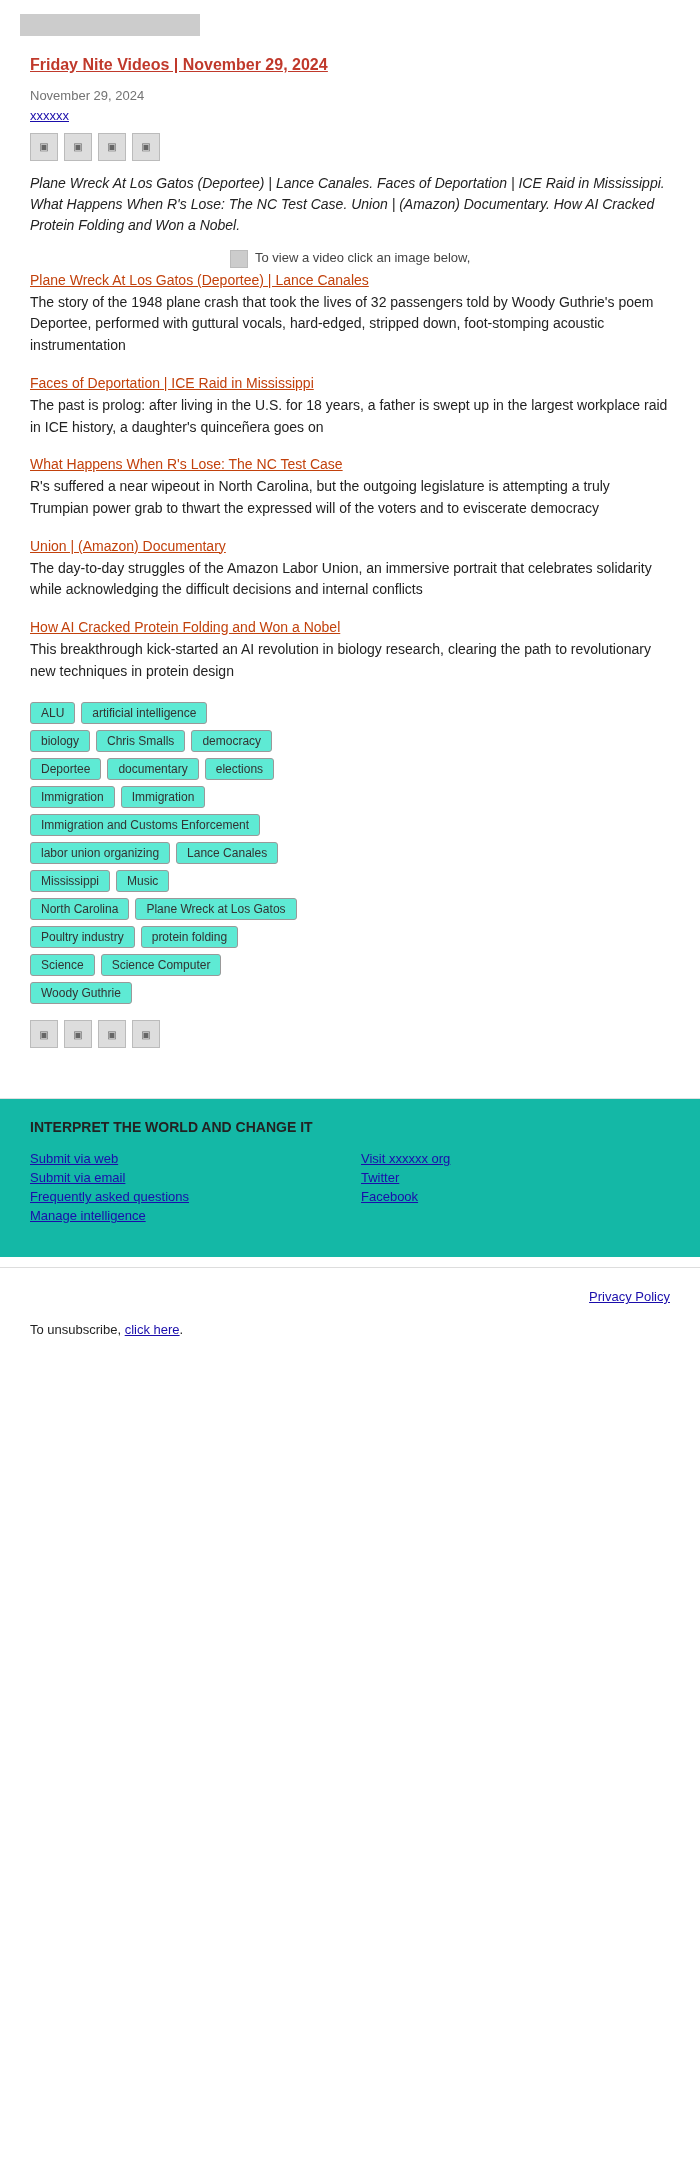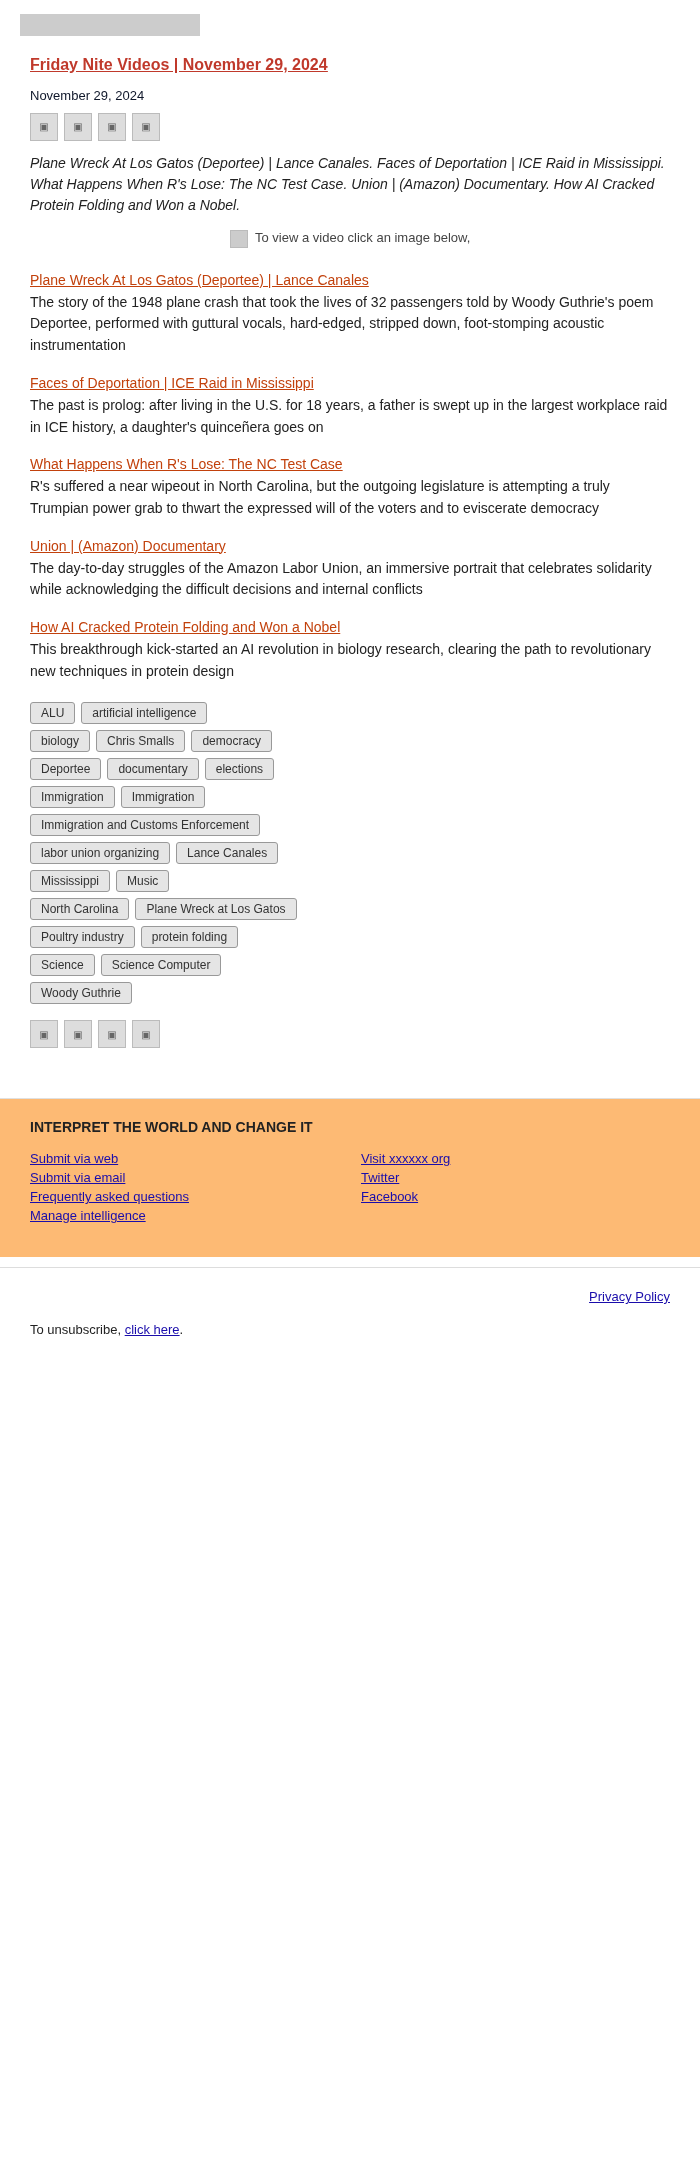--- a/index.html
+++ b/index.html
@@ -31,21 +31,21 @@
       text-decoration: underline;
       line-height: 1.3;
       margin-bottom: 12px;
     }
     .newsletter-title a {
       color: #c0392b;
       text-decoration: underline;
     }
     .date-line {
       font-size: 13px;
-      color: #0f172a;
+      color: #737373;
       margin-bottom: 4px;
     }
     .view-online a {
       color: #1a0dab;
       font-size: 13px;
       text-decoration: underline;
     }
     .social-icons-top {
       display: flex;
       gap: 6px;
@@ -64,21 +64,21 @@
     }
     .intro-text {
       font-style: italic;
       font-size: 14px;
       line-height: 1.5;
       margin-bottom: 14px;
       color: #222;
     }
     .video-click-notice {
       text-align: center;
-      margin-bottom: 24px;
+      margin-bottom: 4px;
       font-size: 13px;
       color: #444;
     }
     .video-click-notice .img-placeholder {
       width: 18px;
       height: 18px;
       background: #ccc;
       border: 1px solid #bbb;
       display: inline-block;
       vertical-align: middle;
@@ -108,30 +108,30 @@
       flex-wrap: wrap;
       gap: 6px;
       margin-bottom: 6px;
     }
     .tag {
       border: 1px solid #999;
       border-radius: 3px;
       padding: 3px 10px;
       font-size: 12px;
       color: #333;
-      background: #e5e5e5;
+      background: #5eead4;
       cursor: pointer;
     }
     .social-icons-bottom {
       display: flex;
       gap: 6px;
       margin: 10px 0 30px 0;
     }
     .footer-section {
-      background: #fdba74;
+      background: #14b8a6;
       padding: 20px 24px 10px 30px;
       border-top: 1px solid #e0e0e0;
     }
     .footer-tagline {
       font-weight: bold;
       font-size: 14px;
       color: #222;
       margin-bottom: 16px;
     }
     .footer-cols {
@@ -182,20 +182,23 @@
 </div>
 
 <div class="main-content">
 
   <div class="newsletter-title">
     <a href="#">Friday Nite Videos | November 29, 2024</a>
   </div>
 
   <div class="date-line">November 29, 2024</div>
 
+  <div class="view-online">
+    <a href="#">xxxxxx</a>
+  </div>
 
   <div class="social-icons-top">
     <div class="social-icon-box">
         <span>▣</span>
       </div>
     <div class="social-icon-box">
         <span>▣</span>
       </div>
     <div class="social-icon-box">
         <span>▣</span>

